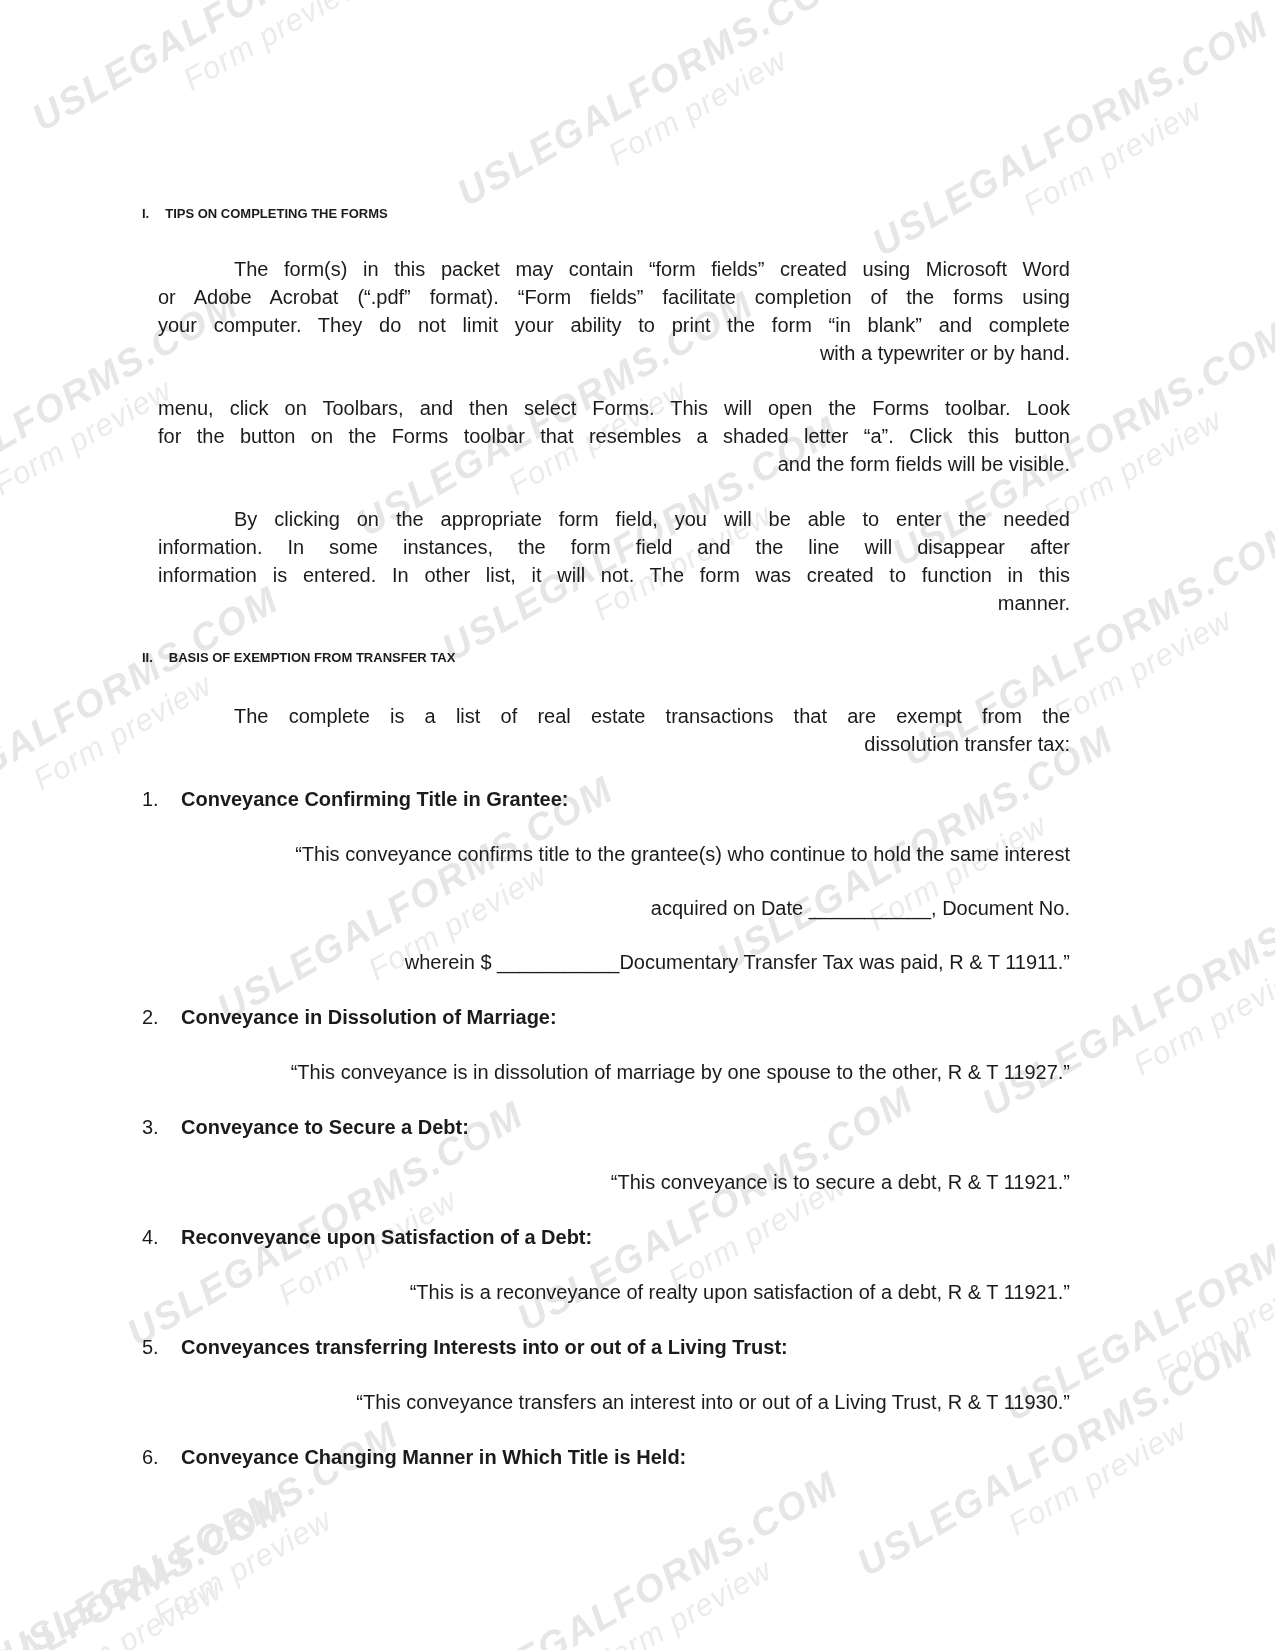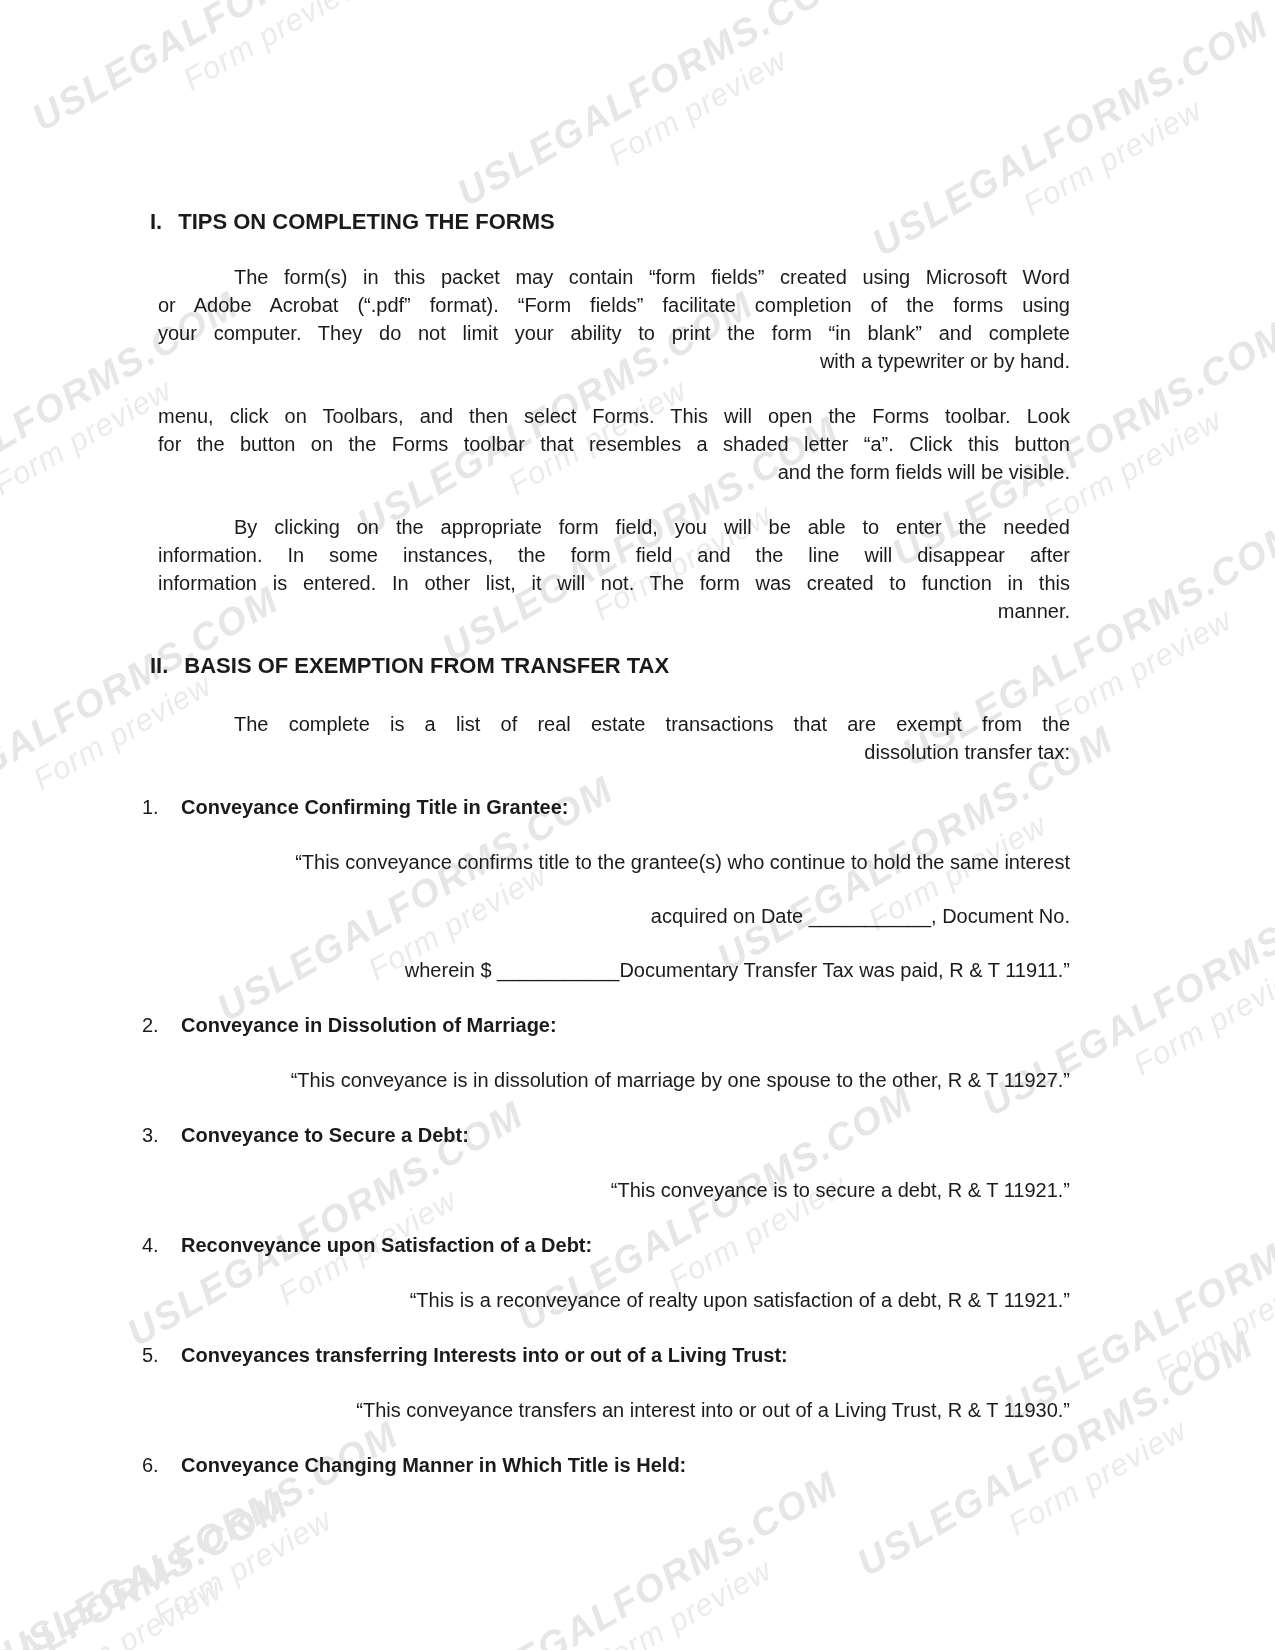--- a/index.html
+++ b/index.html
@@ -37,21 +37,21 @@
   }
   
   .content {
     position: absolute;
     left: 142px; top: 200px;
     width: 928px;
     z-index: 1;
     font-size: 20px;
     line-height: 28px;
   }
-  .sec-head { font-weight: bold; margin: 8px; font-size: 22px; line-height: 28px; }
+  .sec-head { font-weight: bold; margin: 0; font-size: 13px; line-height: 28px; }
   .sec-num { display: inline-block; margin-right: 16px; }
   .para { margin-top: 27px; }
   .jline { text-align: justify; text-align-last: justify; margin-left: 16px; }
   .indent { text-indent: 76px; }
   .plain { text-align: right; }
   .gap-lg { margin-top: 56px; }
   .gap-md { margin-top: 30px; }
   .item { margin-top: 27px; position: relative; }
   .item-num { position: absolute; left: 0; top: 0; }
   .item-title { margin-left: 39px; font-weight: bold; }

